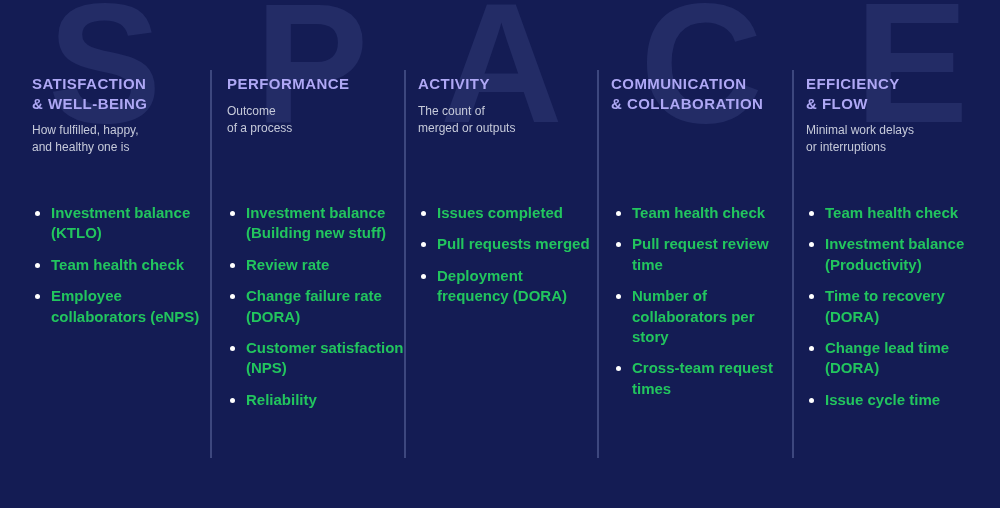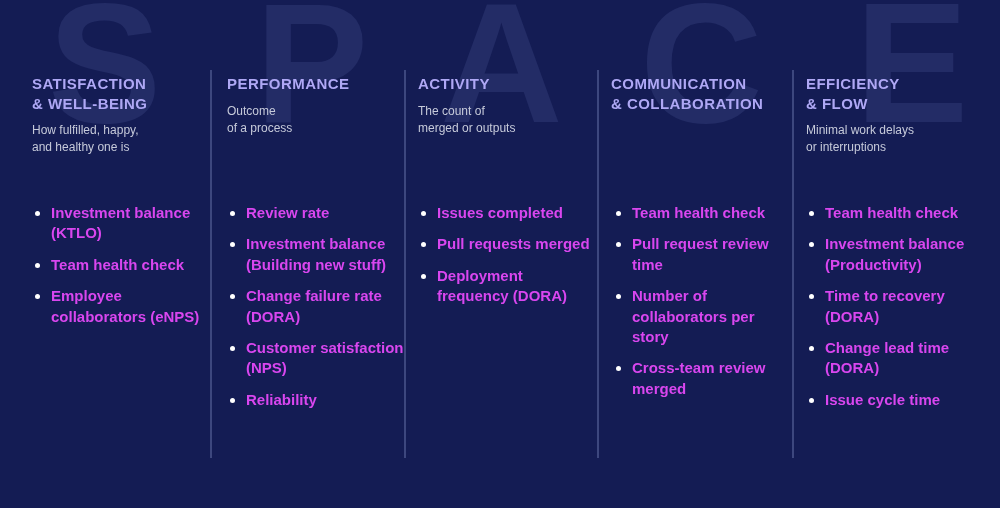--- a/index.html
+++ b/index.html
@@ -104,21 +104,21 @@
   .col-0 .col-list { left:32px;  width:180px; }
   .col-1 .col-list { left:17px;  width:178px; }
   .col-2 .col-list { left:14px;  width:180px; }
   .col-3 .col-list { left:16px;  width:180px; }
   .col-4 .col-list { left:14px;  width:194px; }
 
   .col-list li {
     position:relative;
     padding-left:19px;
     margin-bottom:11px;
-    color:#d946ef;
+    color:#22c55e;
     font-size:15px;
     font-weight:700;
     line-height:1.36;
   }
   .col-list li:last-child { margin-bottom:0; }
 
   .col-list li::before {
     content:"";
     position:absolute;
     left:3px;
@@ -154,22 +154,22 @@
       <li>Employee collaborators (eNPS)</li>
     </ul>
   </section>
 
   <section class="column col-1">
     <div class="divider"></div>
     <h2 class="col-title">PERFORMANCE</h2>
     <p class="col-desc">Outcome
 of a process</p>
     <ul class="col-list">
+      <li>Investment balance (Building new stuff)</li>
       <li>Review rate</li>
-      <li>Investment balance (Building new stuff)</li>
       <li>Change failure rate (DORA)</li>
       <li>Customer satisfaction (NPS)</li>
       <li>Reliability</li>
     </ul>
   </section>
 
   <section class="column col-2">
     <div class="divider"></div>
     <h2 class="col-title">ACTIVITY</h2>
     <p class="col-desc">The count of
@@ -182,21 +182,21 @@
   </section>
 
   <section class="column col-3">
     <div class="divider"></div>
     <h2 class="col-title">COMMUNICATION
 &amp; COLLABORATION</h2>
     <ul class="col-list">
       <li>Team health check</li>
       <li>Pull request review time</li>
       <li>Number of collaborators per story</li>
-      <li>Cross-team review merged</li>
+      <li>Cross-team request times</li>
     </ul>
   </section>
 
   <section class="column col-4">
     <div class="divider"></div>
     <h2 class="col-title">EFFICIENCY
 &amp; FLOW</h2>
     <p class="col-desc">Minimal work delays
 or interruptions</p>
     <ul class="col-list">

